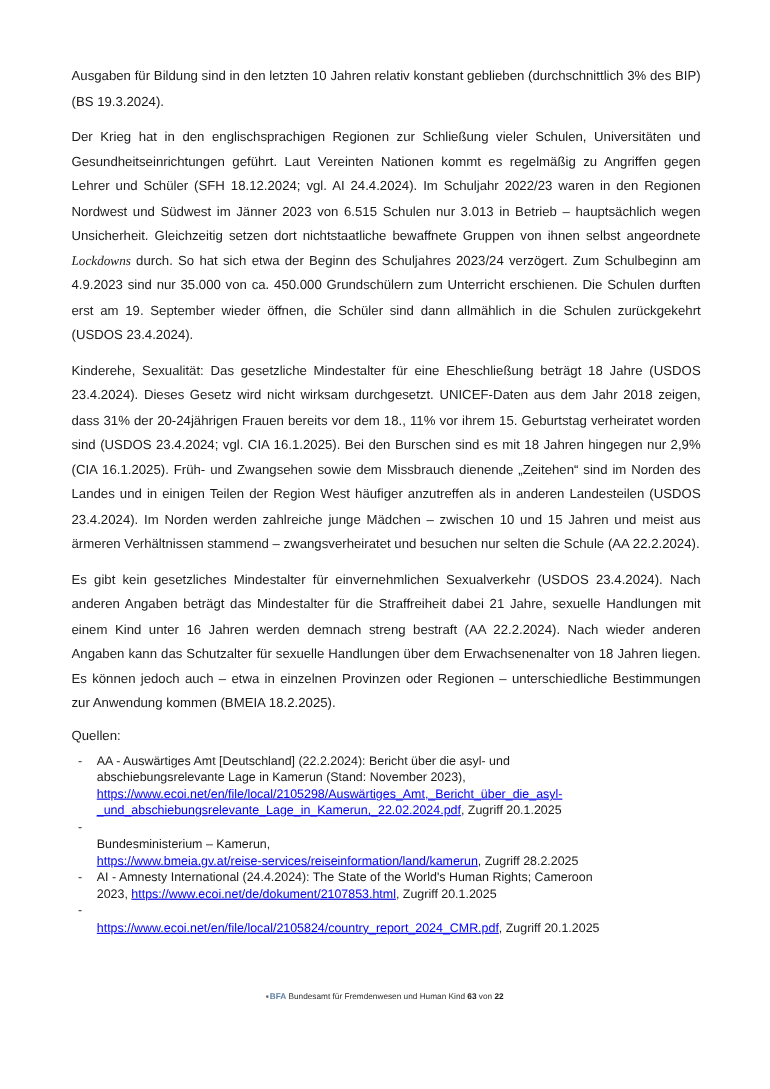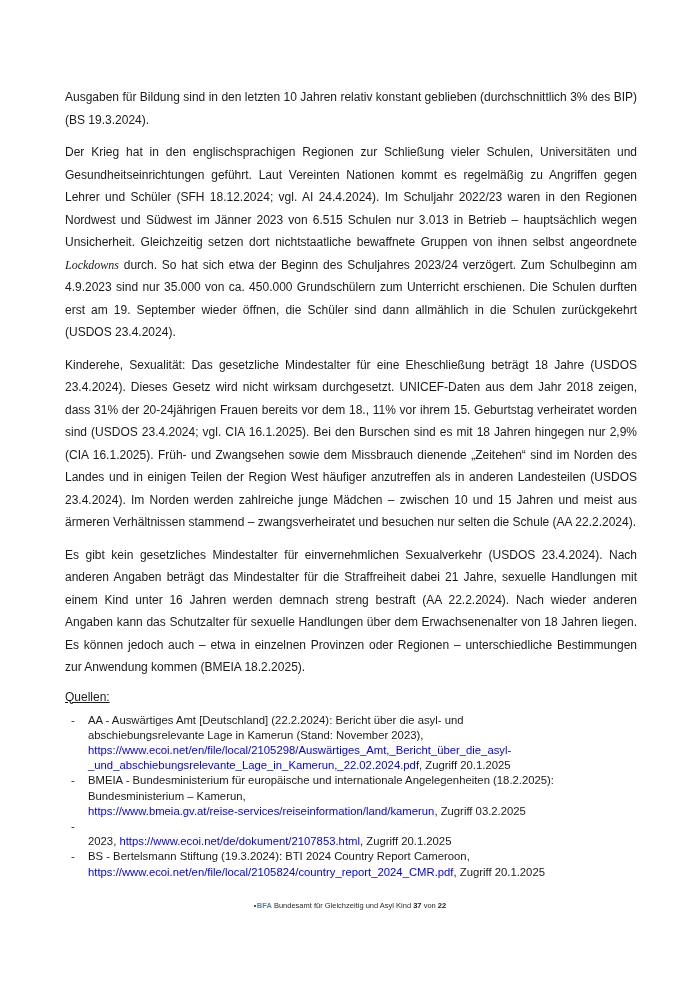--- a/index.html
+++ b/index.html
@@ -6,52 +6,52 @@
   body {
     width: 700px;
     height: 990px;
     background: #ffffff;
     position: relative;
     font-family: "Liberation Sans", "DejaVu Sans", sans-serif;
     color: #1a1a1a;
     overflow: hidden;
   }
   .page {
-    padding: 86px 63px 0 65px;
+    padding: 58px 63px 0 65px;
   }
   .para {
     margin: 0 0 10px 0;
     font-size: 12px;
     line-height: 22.5px;
     text-align: justify;
     color: #1a1a1a;
   }
   .para .bold-lead { font-weight: normal; }
   .para .italic-term { font-style: italic; font-family: Liberation Serif, serif; }
   .sources-heading {
     font-size: 12px;
     line-height: 16px;
     margin: 2px 0 8px 0;
-    text-decoration: underline;
   }
   .src-list {
     font-size: 11.3px;
     line-height: 15.2px;
     text-align: left;
   }
   .src { display: flex; }
   .dash {
     flex: 0 0 23px;
     width: 23px;
     box-sizing: border-box;
     padding-left: 6px;
   }
   .src-text { flex: 1; min-width: 0; }
   a.link {
     color: #0000EE;
+    text-decoration: underline;
     cursor: pointer;
     word-break: break-all;
   }
   .footer {
     position: absolute;
     top: 901px;
     left: 0;
     width: 100%;
     text-align: center;
     font-size: 7.5px;
@@ -90,36 +90,36 @@
 
   <div class="src-list">
 
     <div class="src">
       <span class="dash">-</span>
       <div class="src-text"><span>AA - Auswärtiges Amt [Deutschland] (22.2.2024): Bericht über die asyl- und</span><br><span>abschiebungsrelevante Lage in Kamerun (Stand: November 2023),</span><br><a class="link"><span>https://www.ecoi.net/en/file/local/2105298/Auswärtiges_Amt,_Bericht_über_die_asyl-</span><br><span>_und_abschiebungsrelevante_Lage_in_Kamerun,_22.02.2024.pdf</span></a><span>, Zugriff 20.1.2025</span></div>
     </div>
 
     <div class="src">
       <span class="dash">-</span>
-      <div class="src-text"><span>BMEIA - Bundesministerium für europäische und internationale Angelegenheiten (18.2.2025):</span><br><span>Bundesministerium – Kamerun,</span><br><a class="link">https://www.bmeia.gv.at/reise-services/reiseinformation/land/kamerun</a><span>, Zugriff 03.2.2025</span></div>
+      <div class="src-text"><br><span>Bundesministerium – Kamerun,</span><br><a class="link">https://www.bmeia.gv.at/reise-services/reiseinformation/land/kamerun</a><span>, Zugriff 28.2.2025</span></div>
     </div>
 
     <div class="src">
       <span class="dash">-</span>
-      <div class="src-text"><br><span>2023, </span><a class="link">https://www.ecoi.net/de/dokument/2107853.html</a><span>, Zugriff 20.1.2025</span></div>
+      <div class="src-text"><span>AI - Amnesty International (24.4.2024): The State of the World's Human Rights; Cameroon</span><br><span>2023, </span><a class="link">https://www.ecoi.net/de/dokument/2107853.html</a><span>, Zugriff 20.1.2025</span></div>
     </div>
 
     <div class="src">
       <span class="dash">-</span>
-      <div class="src-text"><span>BS - Bertelsmann Stiftung (19.3.2024): BTI 2024 Country Report Cameroon,</span><br><a class="link">https://www.ecoi.net/en/file/local/2105824/country_report_2024_CMR.pdf</a><span>, Zugriff 20.1.2025</span></div>
+      <div class="src-text"><br><a class="link">https://www.ecoi.net/en/file/local/2105824/country_report_2024_CMR.pdf</a><span>, Zugriff 20.1.2025</span></div>
     </div>
 
   </div>
 </div>
 
 <div class="footer">
   <span class="logo-dot"></span><span class="logo">BFA</span>
-  <span>Bundesamt für Gleichzeitig und Asyl</span>
+  <span>Bundesamt für Fremdenwesen und Human</span>
   <span>Kind</span>
-  <b>37</b>
+  <b>63</b>
   <span>von</span>
   <b>22</b>
 </div>
 
 </body></html>

